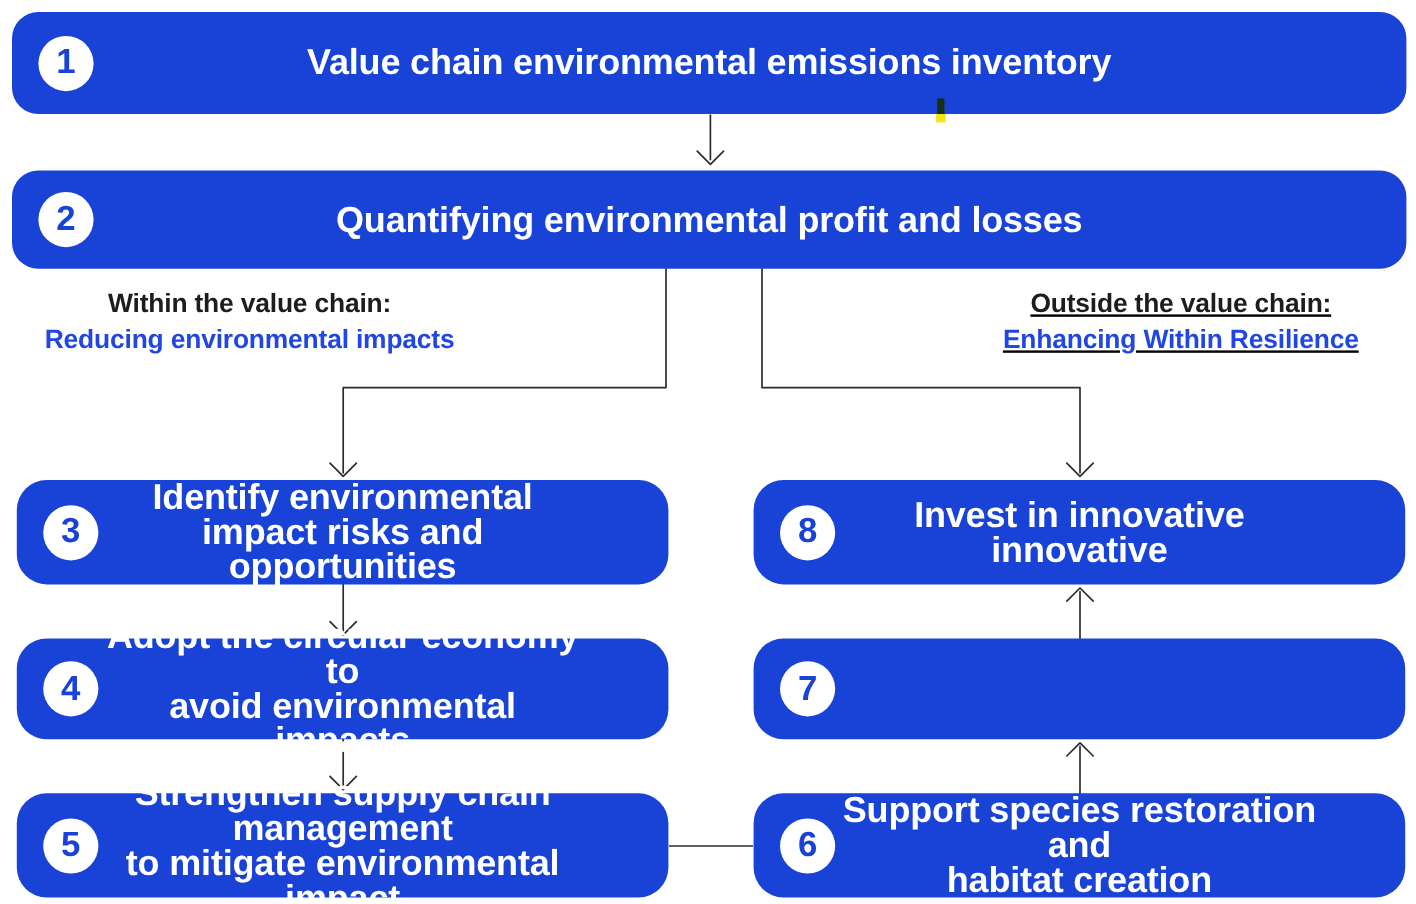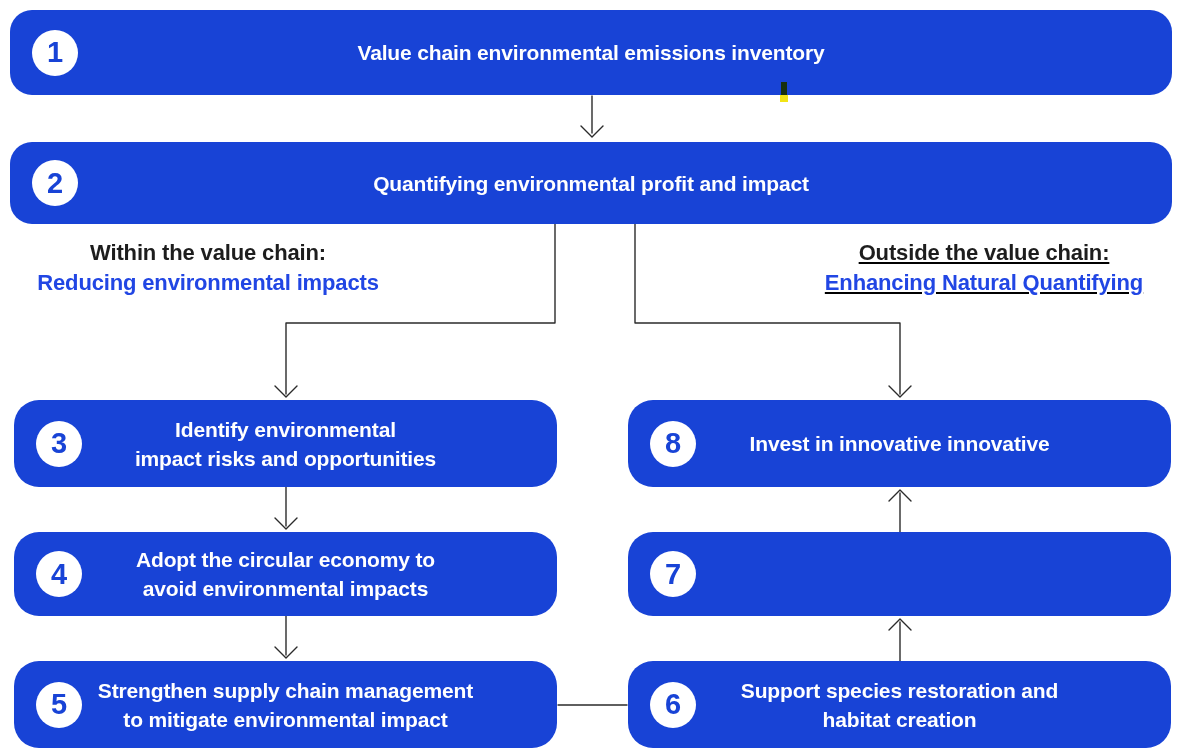--- a/index.html
+++ b/index.html
@@ -45,21 +45,21 @@
     color: var(--box-blue, #1843d6);
     display: flex;
     align-items: center;
     justify-content: center;
     font-size: 29px;
     font-weight: 600;
     line-height: 1;
   }
   .label {
     white-space: pre-line;
-    font-size: 21px;
+    font-size: 30px;
     font-weight: 600;
     line-height: 29px;
     letter-spacing: -0.15px;
     padding: 0 70px;
   }
   #box1 { left: 10px;  top: 10px;  width: 1162px; height: 85px; }
   #box2 { left: 10px;  top: 142px; width: 1162px; height: 82px; }
   #box3 { left: 14px;  top: 400px; width: 543px;  height: 87px; }
   #box4 { left: 14px;  top: 532px; width: 543px;  height: 84px; }
   #box5 { left: 14px;  top: 661px; width: 543px;  height: 87px; }
@@ -117,31 +117,31 @@
     </g>
   </svg>
 
   <div class="box banner" id="box1">
     <span class="badge">1</span>
     <div class="label">Value chain environmental emissions inventory</div>
   </div>
 
   <div class="box banner" id="box2">
     <span class="badge">2</span>
-    <div class="label">Quantifying environmental profit and impact</div>
+    <div class="label">Quantifying environmental profit and losses</div>
   </div>
 
   <div class="branch" id="branch-left">
     <div class="branch-title">Within the value chain:</div>
     <div class="branch-subtitle">Reducing environmental impacts</div>
   </div>
 
   <div class="branch" id="branch-right">
     <div class="branch-title">Outside the value chain:</div>
-    <div class="branch-subtitle">Enhancing Natural Quantifying</div>
+    <div class="branch-subtitle">Enhancing Within Resilience</div>
   </div>
 
   <div class="box card" id="box3">
     <span class="badge">3</span>
     <div class="label">Identify environmental
 impact risks and opportunities</div>
   </div>
 
   <div class="box card" id="box4">
     <span class="badge">4</span>

